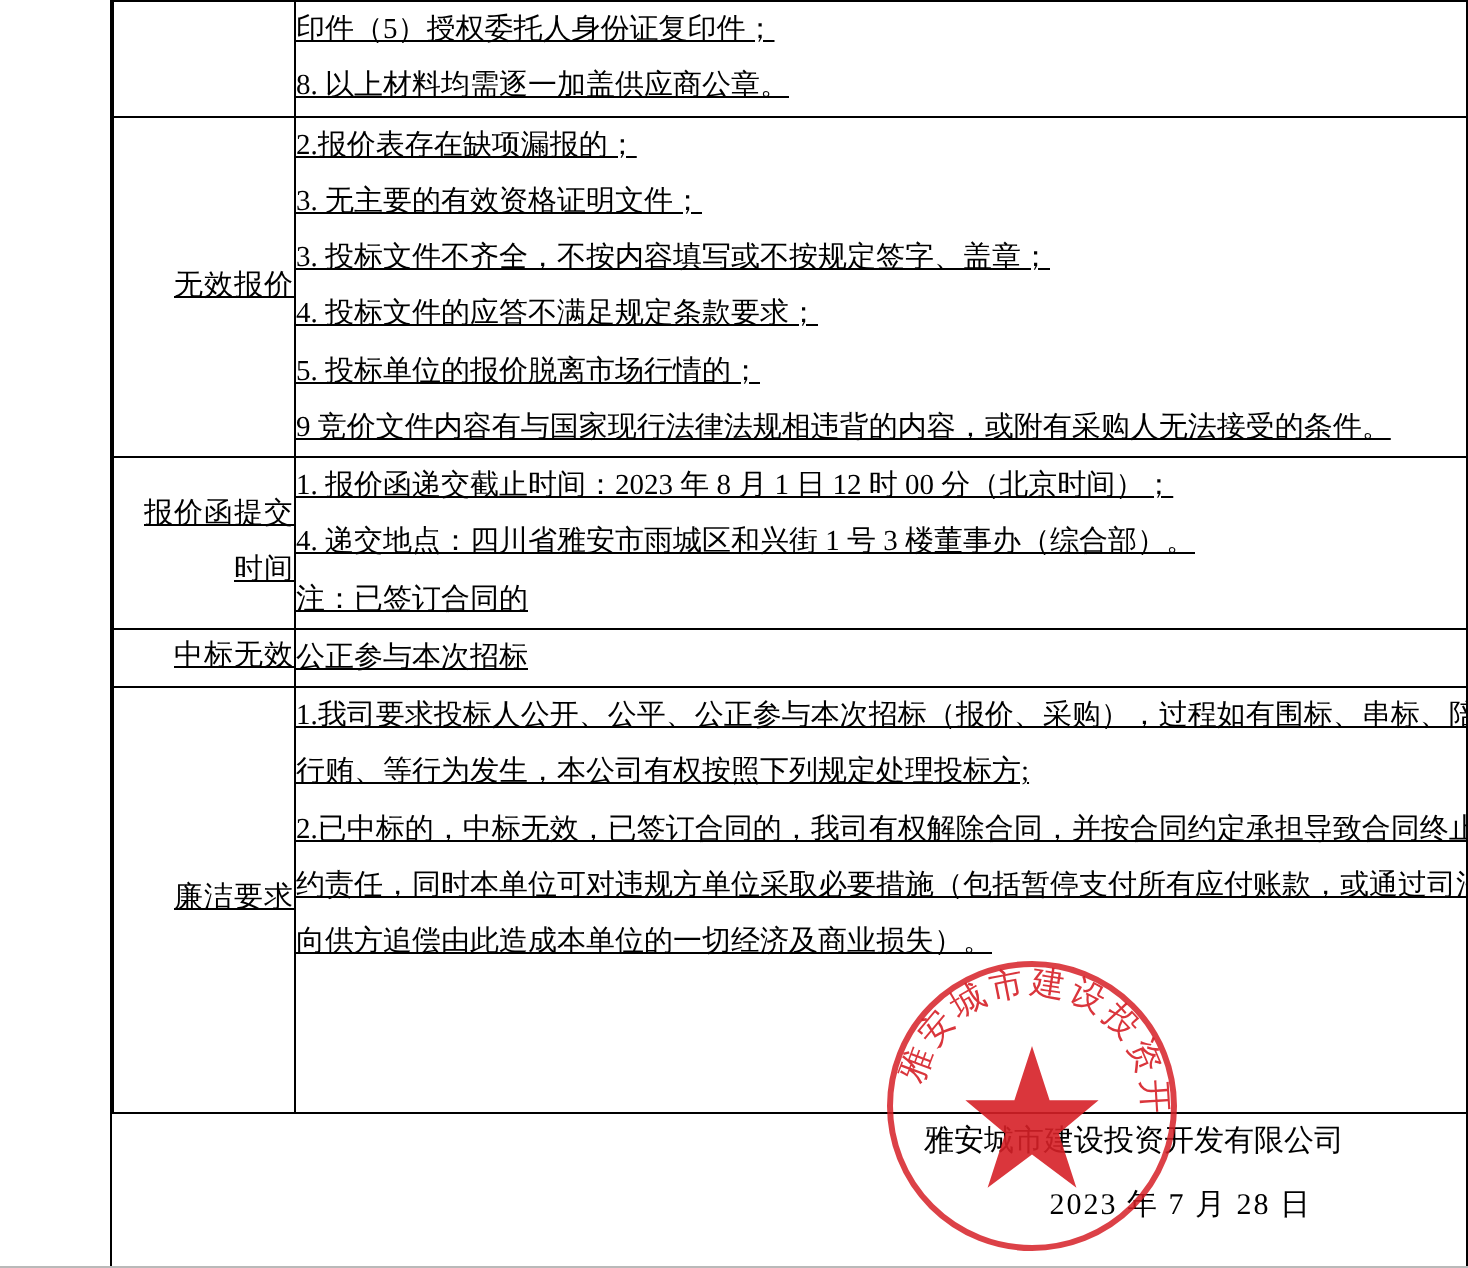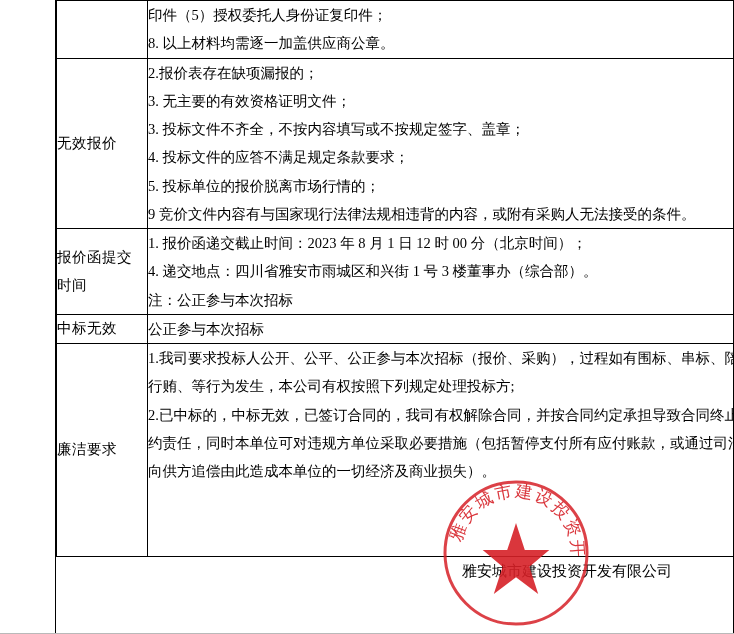--- a/index.html
+++ b/index.html
@@ -12,36 +12,37 @@
     height: 634px;
     font-family: "Liberation Serif", "DejaVu Serif", serif;
     color: #000000;
     position: relative;
     overflow: hidden;
   }
   .page {
     position: relative;
     width: 734px;
     height: 634px;
+    text-decoration: underline;
   }
   table.doc-table {
     border-collapse: collapse;
     width: 678px;
     margin-left: 56px;
     margin-top: 0px;
     table-layout: fixed;
   }
   table.doc-table td {
     border: 1px solid #000000;
     vertical-align: middle;
     padding: 0;
   }
   td.label-cell {
     width: 90px;
-    text-align: left;
+    text-align: right;
     font-size: 14.5px;
     line-height: 1.9;
     letter-spacing: 0.5px;
   }
   td.content-cell {
     padding: 8px 8px 8px 10px;
     font-size: 14.5px;
     line-height: 1.95;
   }
   .line {
@@ -139,21 +140,21 @@
       </tr>
 
       <tr>
         <td class="label-cell">
           <div>报价函提交</div>
           <div>时间</div>
         </td>
         <td class="content-cell">
           <div class="line">1. 报价函递交截止时间：2023 年 8 月 1 日 12 时 00 分（北京时间）；</div>
           <div class="line">4. 递交地点：四川省雅安市雨城区和兴街 1 号 3 楼董事办（综合部）。</div>
-          <div class="line">注：公正参与本次招标</div>
+          <div class="line">注：已签订合同的</div>
         </td>
       </tr>
 
       <tr>
         <td class="label-cell">
           <span>中标无效</span>
         </td>
         <td class="content-cell">
           <div class="line">公正参与本次招标</div>
         </td>
@@ -170,20 +171,21 @@
           <div class="line">约责任，同时本单位可对违规方单位采取必要措施（包括暂停支付所有应付账款，或通过司法途径</div>
           <div class="line">向供方追偿由此造成本单位的一切经济及商业损失）。</div>
           <div style="height:70px"></div>
         </td>
       </tr>
     </tbody>
   </table>
 
   <div class="sign-block">
     <div class="sign-company">雅安城市建设投资开发有限公司</div>
+    <div class="sign-date">2023 年 7 月 28 日</div>
   </div>
 
   <div class="seal">
     <svg width="152" height="152" viewBox="0 0 152 152" xmlns="http://www.w3.org/2000/svg">
       <defs>
         <path id="sealArc" d="M 20,76 A 56,56 0 1 1 132,76" fill="none"></path>
         <path id="sealArcLower" d="M 24,76 A 52,52 0 1 0 128,76" fill="none"></path>
       </defs>
       <circle cx="76" cy="76" r="71" fill="none" stroke="#d62027" stroke-width="3" opacity="0.85"></circle>
       <polygon points="76,46 84.8,73.1 109.3,73.1 89.4,89.8 98.2,116.9 76,100.2 53.8,116.9 62.6,89.8 42.7,73.1 67.2,73.1" fill="#d62027" opacity="0.9"></polygon>

